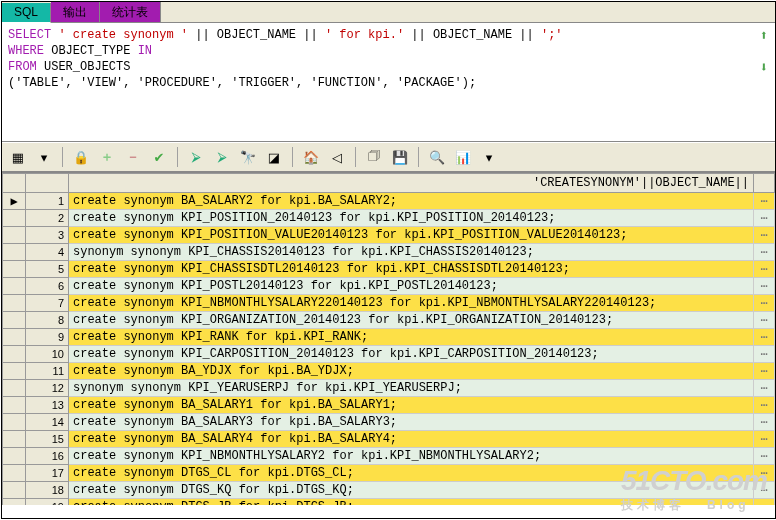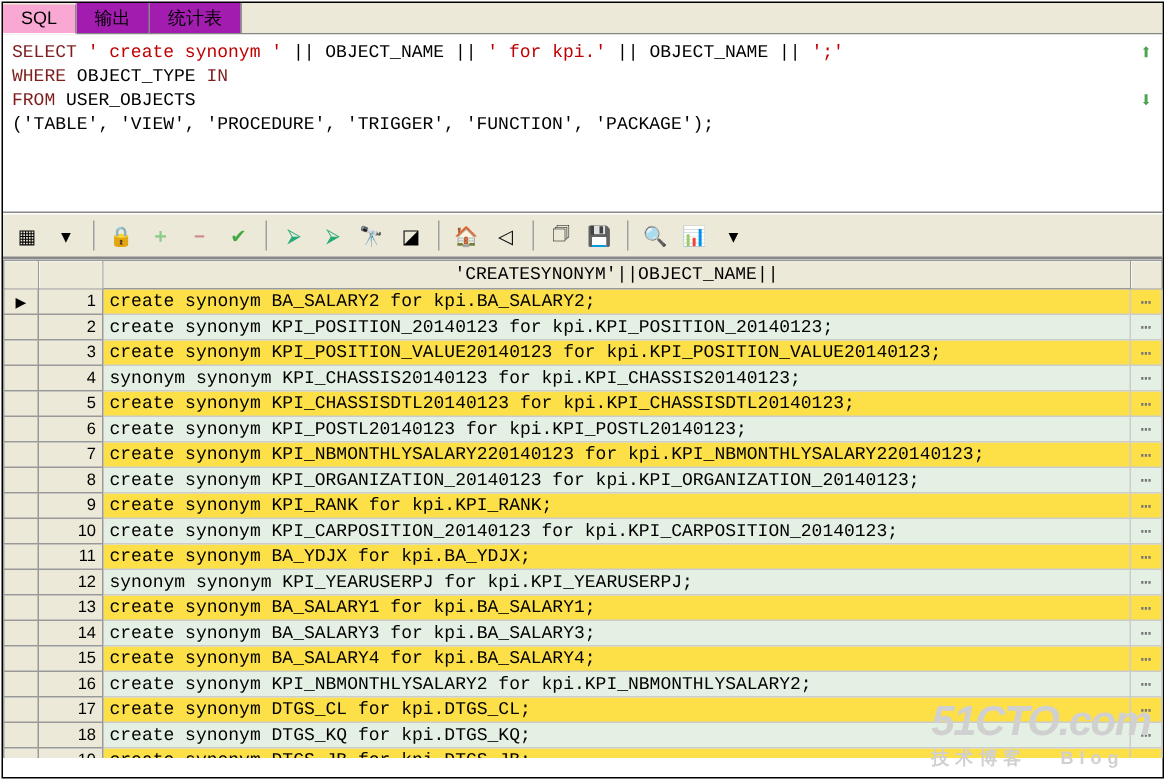--- a/index.html
+++ b/index.html
@@ -1,35 +1,35 @@
 <!DOCTYPE html>
 <html><head>
 <meta charset="utf-8">
 <style>
 html,body{margin:0;padding:0;font-family:"Microsoft YaHei",Tahoma,sans-serif;font-size:12px;background:#fff;color:#000}
 .frame{border:1px solid #000;width:773px;height:516px;margin:1px;position:relative;overflow:hidden;background:#fff}
 .tabs{display:flex;background:#ece9d8;border-bottom:1px solid #888;height:20px}
 .tab{padding:2px 12px;border-right:1px solid #888;background:#a21caf;cursor:pointer;font-size:12px}
-.tab.active{background:#f9a8d4;border-bottom:1px solid #fff;position:relative;top:1px}
+.tab.active{background:#14b8a6;border-bottom:1px solid #fff;position:relative;top:1px}
 .sql-area{position:relative;border-bottom:1px solid #888;height:110px;background:#fff;padding:4px 6px;font-family:"Courier New",monospace;font-size:12px;line-height:16px}
-.kw-blue{color:#7f1d1d}
+.kw-blue{color:#a21caf}
 .kw-green{color:#000000}
 .str-red{color:#c00000}
 .scroll-btns{position:absolute;right:4px;top:6px;display:flex;flex-direction:column;gap:18px}
 .scroll-btn{width:14px;height:14px;color:#4da34d;font-size:14px;line-height:14px;text-align:center;cursor:pointer}
 .toolbar{display:flex;align-items:center;height:28px;background:#ece9d8;border-top:1px solid #fff;border-bottom:1px solid #888;padding:0 6px;gap:6px}
 .tb-sep{width:1px;height:20px;background:#a0a0a0;margin:0 2px}
 .tb-btn{width:20px;height:20px;display:flex;align-items:center;justify-content:center;cursor:pointer;font-size:13px}
 .tb-btn.plus{color:#8c8;font-weight:bold}
 .tb-btn.minus{color:#c88;font-weight:bold}
 .tb-btn.check{color:#4a4}
 .tb-btn.chev{color:#2a7}
 .grid-wrap{height:332px;overflow:auto;border-top:1px solid #888}
 table.grid{border-collapse:collapse;width:100%;font-family:"Courier New",monospace;font-size:12px}
-.grid thead th{background:#ece9d8;border:1px solid #999;padding:1px 4px;text-align:center;font-weight:normal;font-family:"Courier New",monospace;height:16px;position:sticky;top:0}
+.grid thead th{background:#ece9d8;border:1px solid #999;padding:1px 4px;text-align:right;font-weight:normal;font-family:"Courier New",monospace;height:16px;position:sticky;top:0}
 .grid tbody td{border:1px solid #ccc;padding:0 4px;height:16px;white-space:nowrap}
 .grid .rownum{background:#ece9d8;text-align:right;width:34px;border:1px solid #999;font-family:Tahoma,sans-serif;font-size:11px}
 .grid .marker{background:#ece9d8;width:14px;border:1px solid #999;text-align:center}
 .grid tbody tr.even td.data{background:#e4f0e4}
 .grid tbody tr.odd td.data{background:#fde047}
 .grid td.more{width:12px;text-align:center;color:#777;background:inherit}
 .watermark{position:absolute;right:8px;bottom:4px;color:#d0d0d0;font-family:Arial,sans-serif;font-weight:bold;text-align:left;pointer-events:none}
 .watermark .big{font-size:28px;font-style:italic;letter-spacing:-1px}
 .watermark .sm{font-size:12px;letter-spacing:4px}
 </style>

